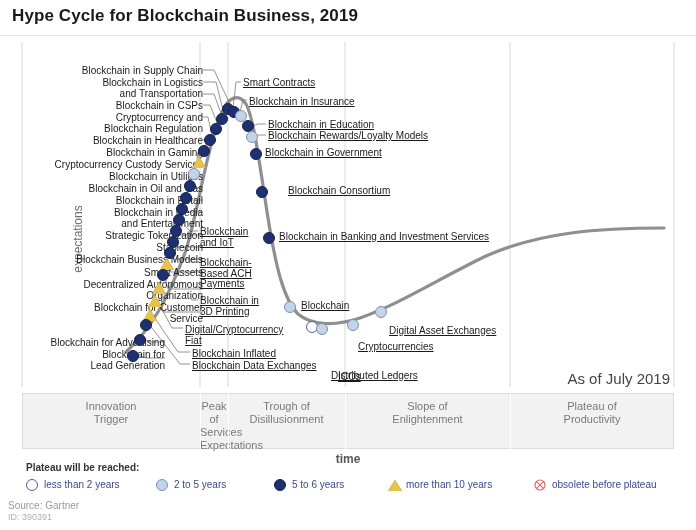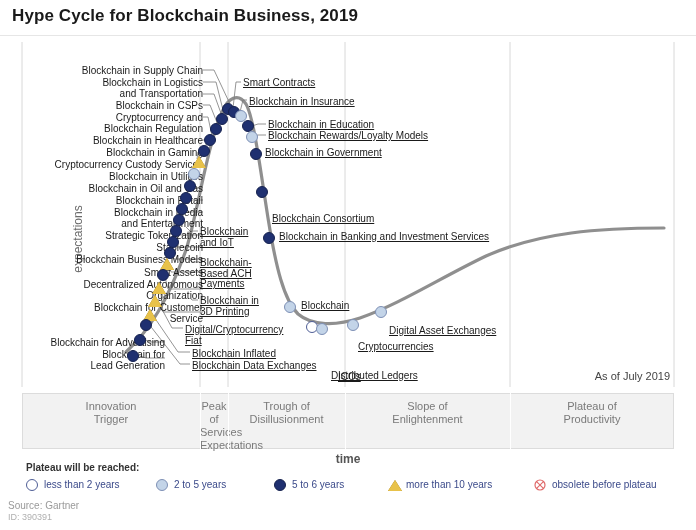--- a/index.html
+++ b/index.html
@@ -13,21 +13,21 @@
 
   .yaxis-label{position:absolute;left:-4px;top:190px;width:120px;text-align:center;
     transform:rotate(-90deg);transform-origin:center center;font-size:12px;color:#6b6b6b;}
 
   .phasebar{position:absolute;left:22px;top:393px;width:652px;height:56px;background:#f2f2f2;border:1px solid #dcdcdc;box-sizing:border-box;}
   .phase{position:absolute;top:7px;text-align:center;font-size:11px;color:#7a7a7a;line-height:13px;}
   .phase-sep{position:absolute;top:0;width:1px;height:56px;background:#ffffff;}
 
   .xaxis-label{position:absolute;left:0;top:452px;width:696px;text-align:center;font-size:12px;font-weight:bold;color:#555;}
 
-  .asof{position:absolute;right:26px;top:370px;font-size:11px;color:#444;text-align:center;}
+  .asof{position:absolute;right:26px;top:370px;font-size:15px;color:#444;text-align:center;}
 
   .legend-title{position:absolute;left:26px;top:462px;font-size:10px;font-weight:bold;color:#333;}
   .legend{position:absolute;left:26px;top:477px;width:620px;height:18px;}
   .leg-item{position:absolute;top:0;height:16px;font-size:10px;color:#3b4a8a;white-space:nowrap;}
   .leg-item .lg-txt{position:absolute;left:18px;top:2px;}
   .lg-mark{position:absolute;left:0;top:2px;width:12px;height:12px;}
   .m-circ{border-radius:50%;box-sizing:border-box;}
 
   .src{position:absolute;left:8px;top:500px;font-size:10px;color:#9a9a9a;line-height:12px;}
   .src-id{position:absolute;left:8px;top:512px;font-size:9px;color:#b0b0b0;}
@@ -135,21 +135,21 @@
 3D Printing</div>
       <div class="lbl l" style="left: 185px; top: 325px; width: 110px;">Digital/Cryptocurrency
 Fiat</div>
       <div class="lbl l" style="left: 192px; top: 349px; width: 110px;">Blockchain Inflated</div>
       <div class="lbl l" style="left: 192px; top: 361px; width: 130px;">Blockchain Data Exchanges</div>
       <div class="lbl l" style="left: 243px; top: 78px; width: 110px;">Smart Contracts</div>
       <div class="lbl l" style="left: 249px; top: 97px; width: 120px;">Blockchain in Insurance</div>
       <div class="lbl l" style="left: 268px; top: 120px; width: 130px;">Blockchain in Education</div>
       <div class="lbl l" style="left: 268px; top: 131px; width: 175px;">Blockchain Rewards/Loyalty Models</div>
       <div class="lbl l" style="left: 265px; top: 148px; width: 150px;">Blockchain in Government</div>
-      <div class="lbl l" style="left: 272px; top: 186px; width: 150px; margin-top: 28px;">Blockchain Consortium</div>
+      <div class="lbl l" style="left: 288px; top: 186px; width: 150px;">Blockchain Consortium</div>
       <div class="lbl l" style="left: 279px; top: 232px; width: 210px;">Blockchain in Banking and Investment Services</div>
       <div class="lbl l" style="left: 301px; top: 301px; width: 80px;">Blockchain</div>
       <div class="lbl l" style="left: 389px; top: 326px; width: 120px;">Digital Asset Exchanges</div>
       <div class="lbl l" style="left: 358px; top: 342px; width: 110px;">Cryptocurrencies</div>
       <div class="lbl l" style="left: 338px; top: 372px; width: 60px;">ICOs</div>
       <div class="lbl l" style="left: 331px; top: 371px; width: 110px;">Distributed Ledgers</div>
     </div>
   <div id="markers-layer">
       <div class="dot" title="Blockchain in Supply Chain" style="left: 222px; top: 103px; width: 12px; height: 12px; background: rgb(31, 48, 112); border: 1px solid rgb(22, 34, 79);"></div>
       <div class="dot" title="Blockchain in Logistics and Transportation" style="left: 216px; top: 113px; width: 12px; height: 12px; background: rgb(31, 48, 112); border: 1px solid rgb(22, 34, 79);"></div>

